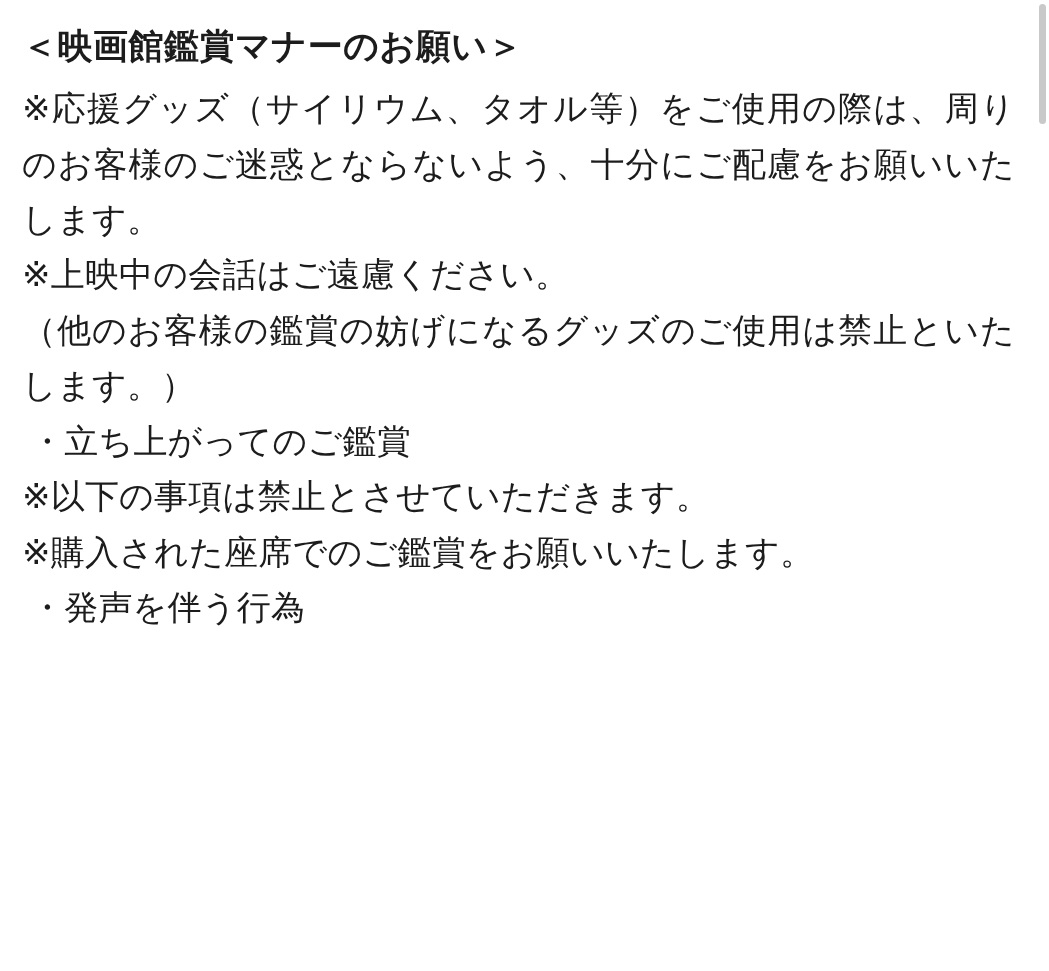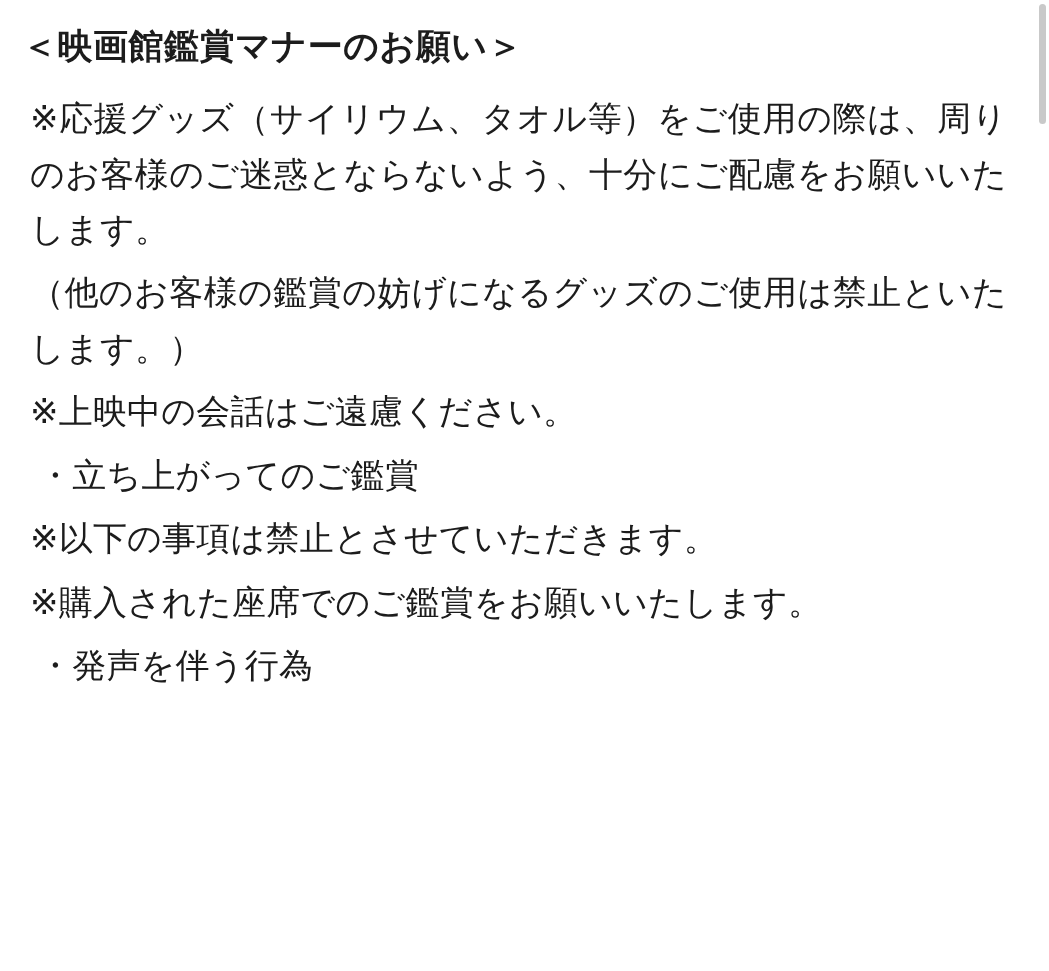--- a/index.html
+++ b/index.html
@@ -20,31 +20,31 @@
     width: 1049px;
     height: 971px;
     padding: 22px 34px 0 22px;
     position: relative;
   }
   .notice-title {
     font-size: 35px;
     font-weight: bold;
     line-height: 1.35;
     letter-spacing: 0.5px;
-    margin: 0 0 22px 0;
+    margin: 0 0 12px 0;
     white-space: nowrap;
   }
   .notice-body {
     font-size: 34px;
     line-height: 1.63;
     letter-spacing: 0.2px;
     font-weight: normal;
   }
   .para {
-    margin: 8px;
+    margin: 0;
     text-align: justify;
     text-justify: inter-character;
   }
   .para.indent {
     text-indent: 0;
   }
   .para.bullet {
     text-indent: 0;
     padding-left: 8px;
   }
@@ -69,22 +69,22 @@
 </style>
 </head>
 <body>
 
 <div class="page">
 
   <h1 class="notice-title">＜映画館鑑賞マナーのお願い＞</h1>
 
   <div class="notice-body">
     <p class="para">※応援グッズ（サイリウム、タオル等）をご使用の際は、周りのお客様のご迷惑とならないよう、十分にご配慮をお願いいたします。</p>
+    <p class="para">※上映中の会話はご遠慮ください。</p>
     <p class="para indent">（他のお客様の鑑賞の妨げになるグッズのご使用は禁止といたします。）</p>
-    <p class="para">※上映中の会話はご遠慮ください。</p>
     <p class="para bullet">・立ち上がってのご鑑賞</p>
     <p class="para">※以下の事項は禁止とさせていただきます。</p>
     <p class="para">※購入された座席でのご鑑賞をお願いいたします。</p>
     <p class="para bullet">・発声を伴う行為</p>
   </div>
 
   <div class="scrollbar-track">
     <div class="scrollbar-thumb"></div>
   </div>
 

